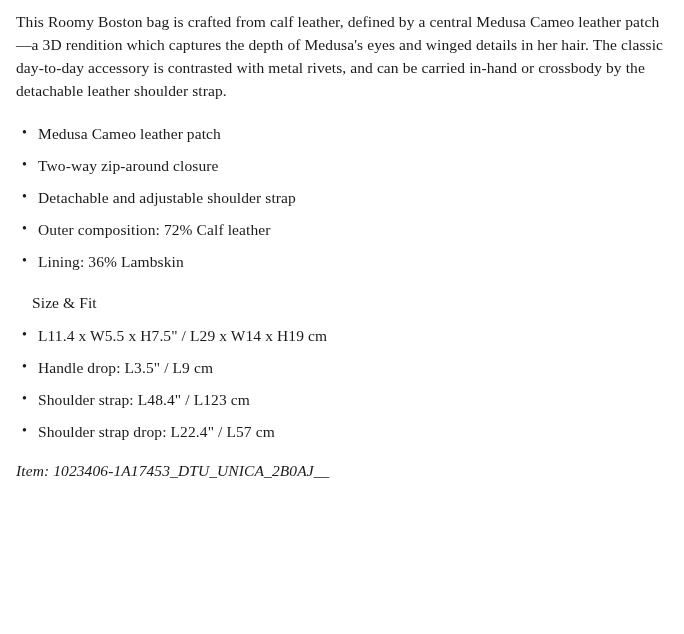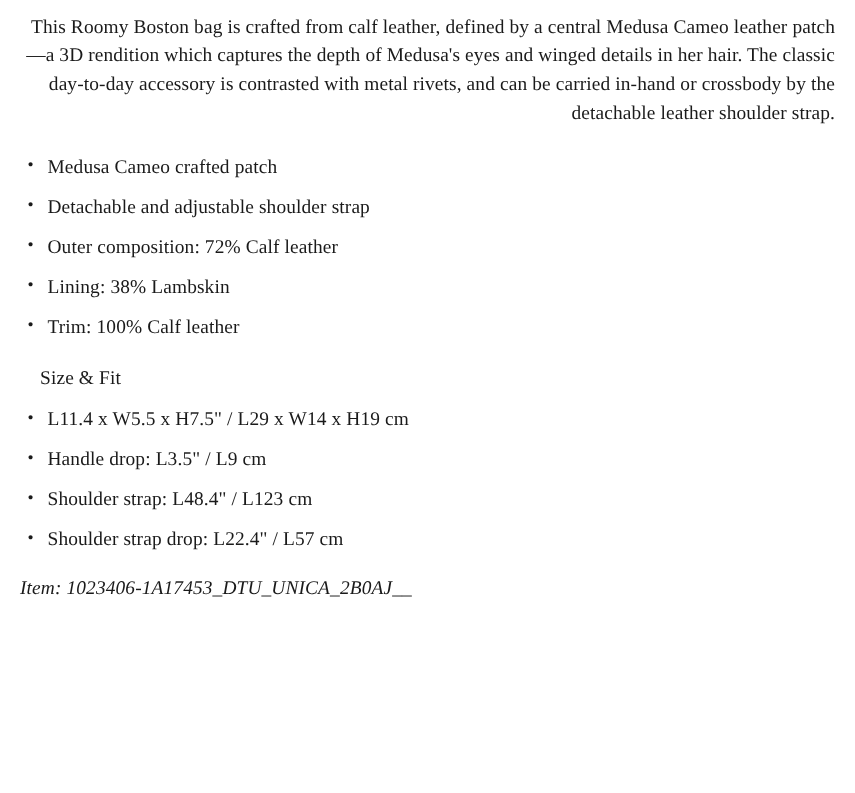--- a/index.html
+++ b/index.html
@@ -16,21 +16,21 @@
   }
   .page {
     padding: 10px 16px 0 16px;
     box-sizing: border-box;
     width: 684px;
   }
   .description {
     font-size: 15.5px;
     line-height: 23px;
     margin: 0 0 22px 0;
-    text-align: right;
+    text-align: left;
     letter-spacing: 0.1px;
   }
   ul.feature-list {
     list-style: none;
     margin: 0;
     padding: 0;
   }
   ul.feature-list li {
     position: relative;
     font-size: 15.5px;
@@ -62,25 +62,25 @@
   }
 </style>
 </head>
 <body>
 
 <div class="page">
 
   <p class="description">This Roomy Boston bag is crafted from calf leather, defined by a central Medusa Cameo leather patch—a 3D rendition which captures the depth of Medusa's eyes and winged details in her hair. The classic day-to-day accessory is contrasted with metal rivets, and can be carried in-hand or crossbody by the detachable leather shoulder strap.</p>
 
   <ul class="feature-list">
-    <li>Medusa Cameo crafted patch</li>
+    <li>Medusa Cameo leather patch</li>
+    <li>Two-way zip-around closure</li>
     <li>Detachable and adjustable shoulder strap</li>
     <li>Outer composition: 72% Calf leather</li>
-    <li>Lining: 38% Lambskin</li>
-    <li>Trim: 100% Calf leather</li>
+    <li>Lining: 36% Lambskin</li>
   </ul>
 
   <div class="section-heading">Size &amp; Fit</div>
 
   <ul class="feature-list">
     <li>L11.4 x W5.5 x H7.5" / L29 x W14 x H19 cm</li>
     <li>Handle drop: L3.5" / L9 cm</li>
     <li>Shoulder strap: L48.4" / L123 cm</li>
     <li>Shoulder strap drop: L22.4" / L57 cm</li>
   </ul>

